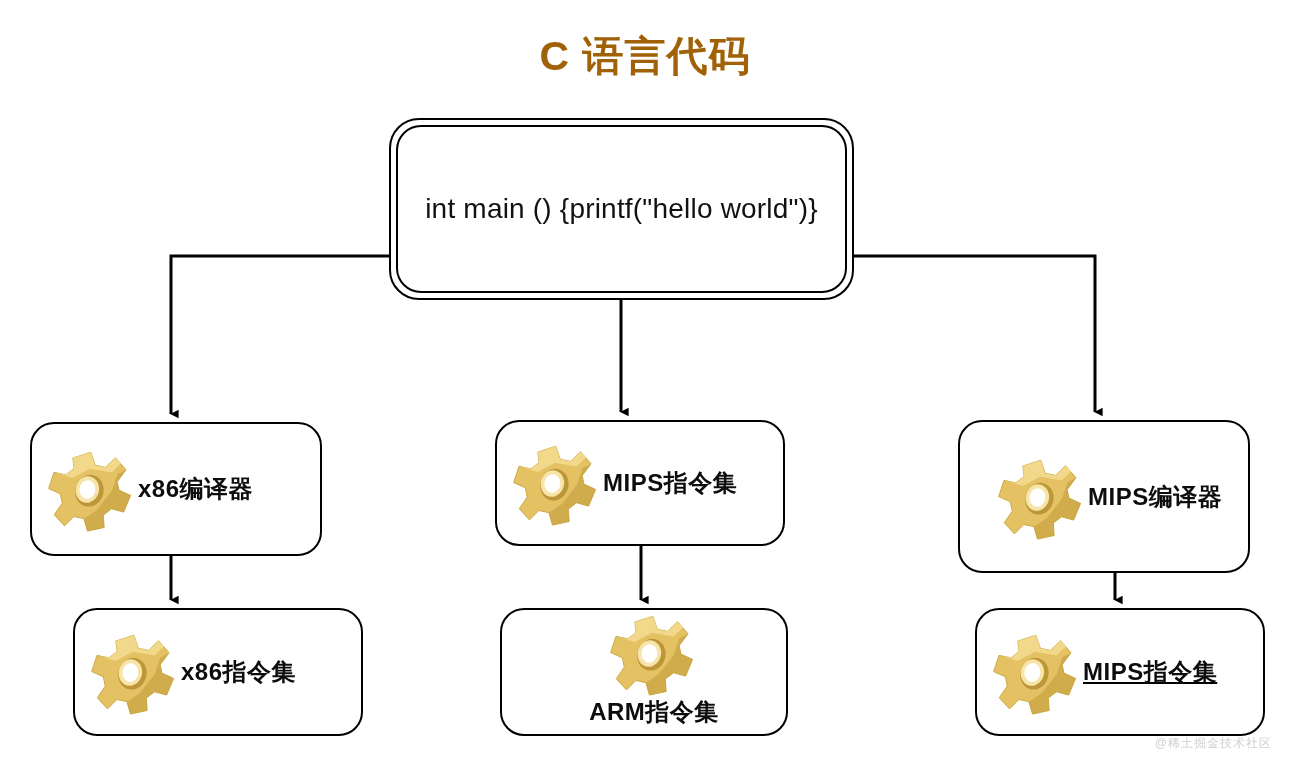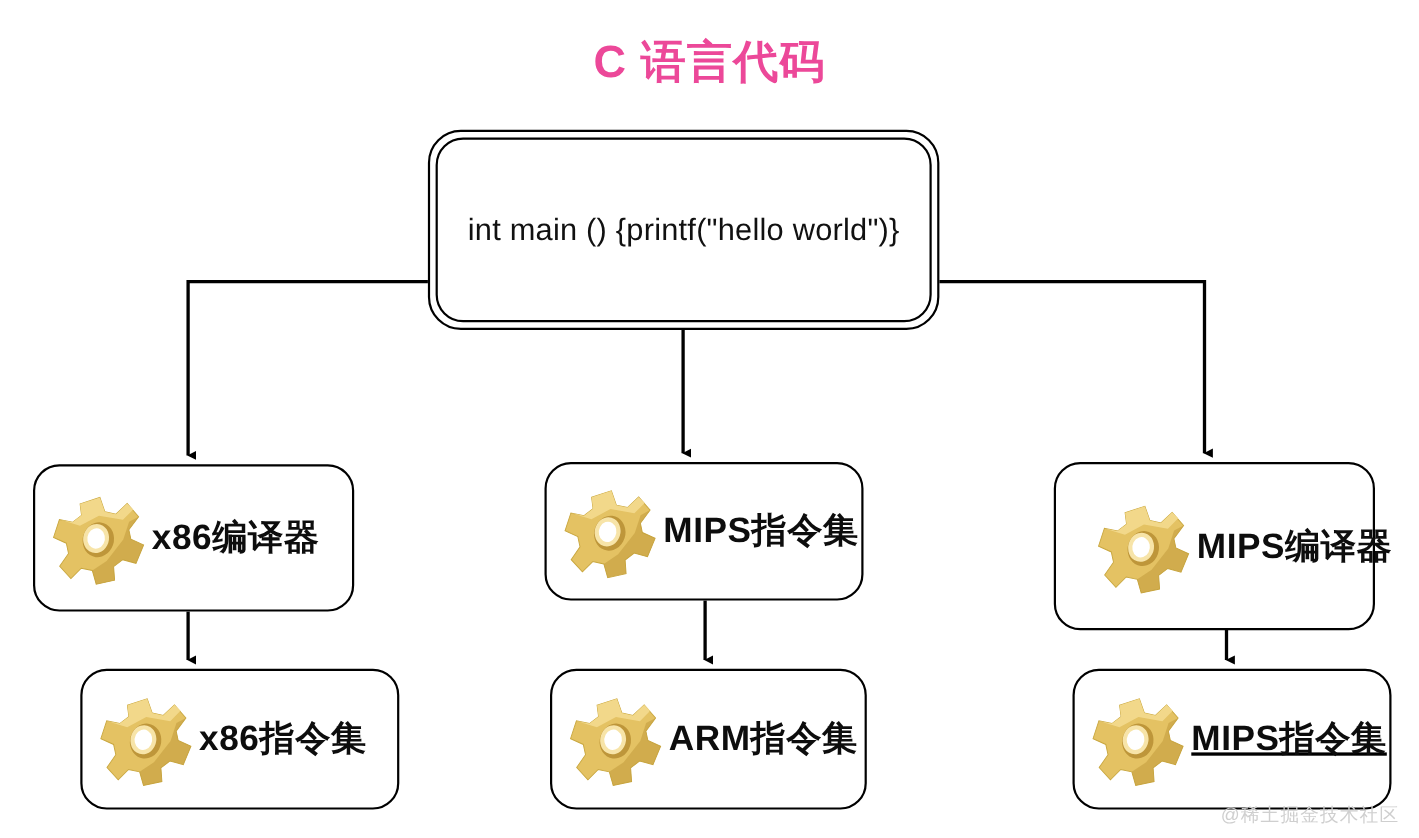--- a/index.html
+++ b/index.html
@@ -25,21 +25,21 @@
   .diagram-title {
     position: absolute;
     left: 0;
     top: 34px;
     width: 1290px;
     text-align: center;
     font-size: 41px;
     font-weight: bold;
     letter-spacing: 1px;
     line-height: 1.1;
-    color: #ec4899;
+    color: #a16207;
   }
 
   
   #connector-layer {
     position: absolute;
     left: 0;
     top: 0;
     width: 1290px;
     height: 762px;
     pointer-events: none;
@@ -84,49 +84,49 @@
     border: 2.5px solid #000;
     border-radius: 24px;
     background: #ffffff;
     box-sizing: border-box;
     display: flex;
     align-items: center;
     justify-content: flex-start;
     padding-left: 14px;
   }
   .node-label {
-    font-size: 32px;
+    font-size: 24px;
     font-weight: bold;
     color: #0d0d0d;
     white-space: nowrap;
     margin-left: 6px;
     letter-spacing: 0.5px;
   }
   .gear-icon {
     flex: 0 0 auto;
     width: 86px;
     height: 86px;
     display: block;
   }
 
   
   #node-x86-compiler  { left: 30px;  top: 422px; width: 292px; height: 134px; }
   #node-arm-compiler  { left: 495px; top: 420px; width: 290px; height: 126px; }
   #node-mips-compiler { left: 958px; top: 420px; width: 292px; height: 153px; padding-left: 36px; }
 
   #node-x86-isa  { left: 25px;  top: 608px; width: 290px; height: 128px; margin-left: 48px; }
-  #node-arm-isa  { left: 500px; top: 608px; width: 288px; height: 128px; }
+  #node-arm-isa  { left: 500px; top: 608px; width: 288px; height: 128px; flex-direction: column; }
   #node-mips-isa { left: 975px; top: 608px; width: 290px; height: 128px; text-decoration: underline; }
 
   
   .watermark {
     position: absolute;
     right: 18px;
     bottom: 10px;
-    font-size: 17px;
+    font-size: 12px;
     color: #cfcfcf;
     letter-spacing: 1px;
     white-space: nowrap;
   }
 </style>
 </head>
 <body>
 
 <div id="diagram-root">
 

